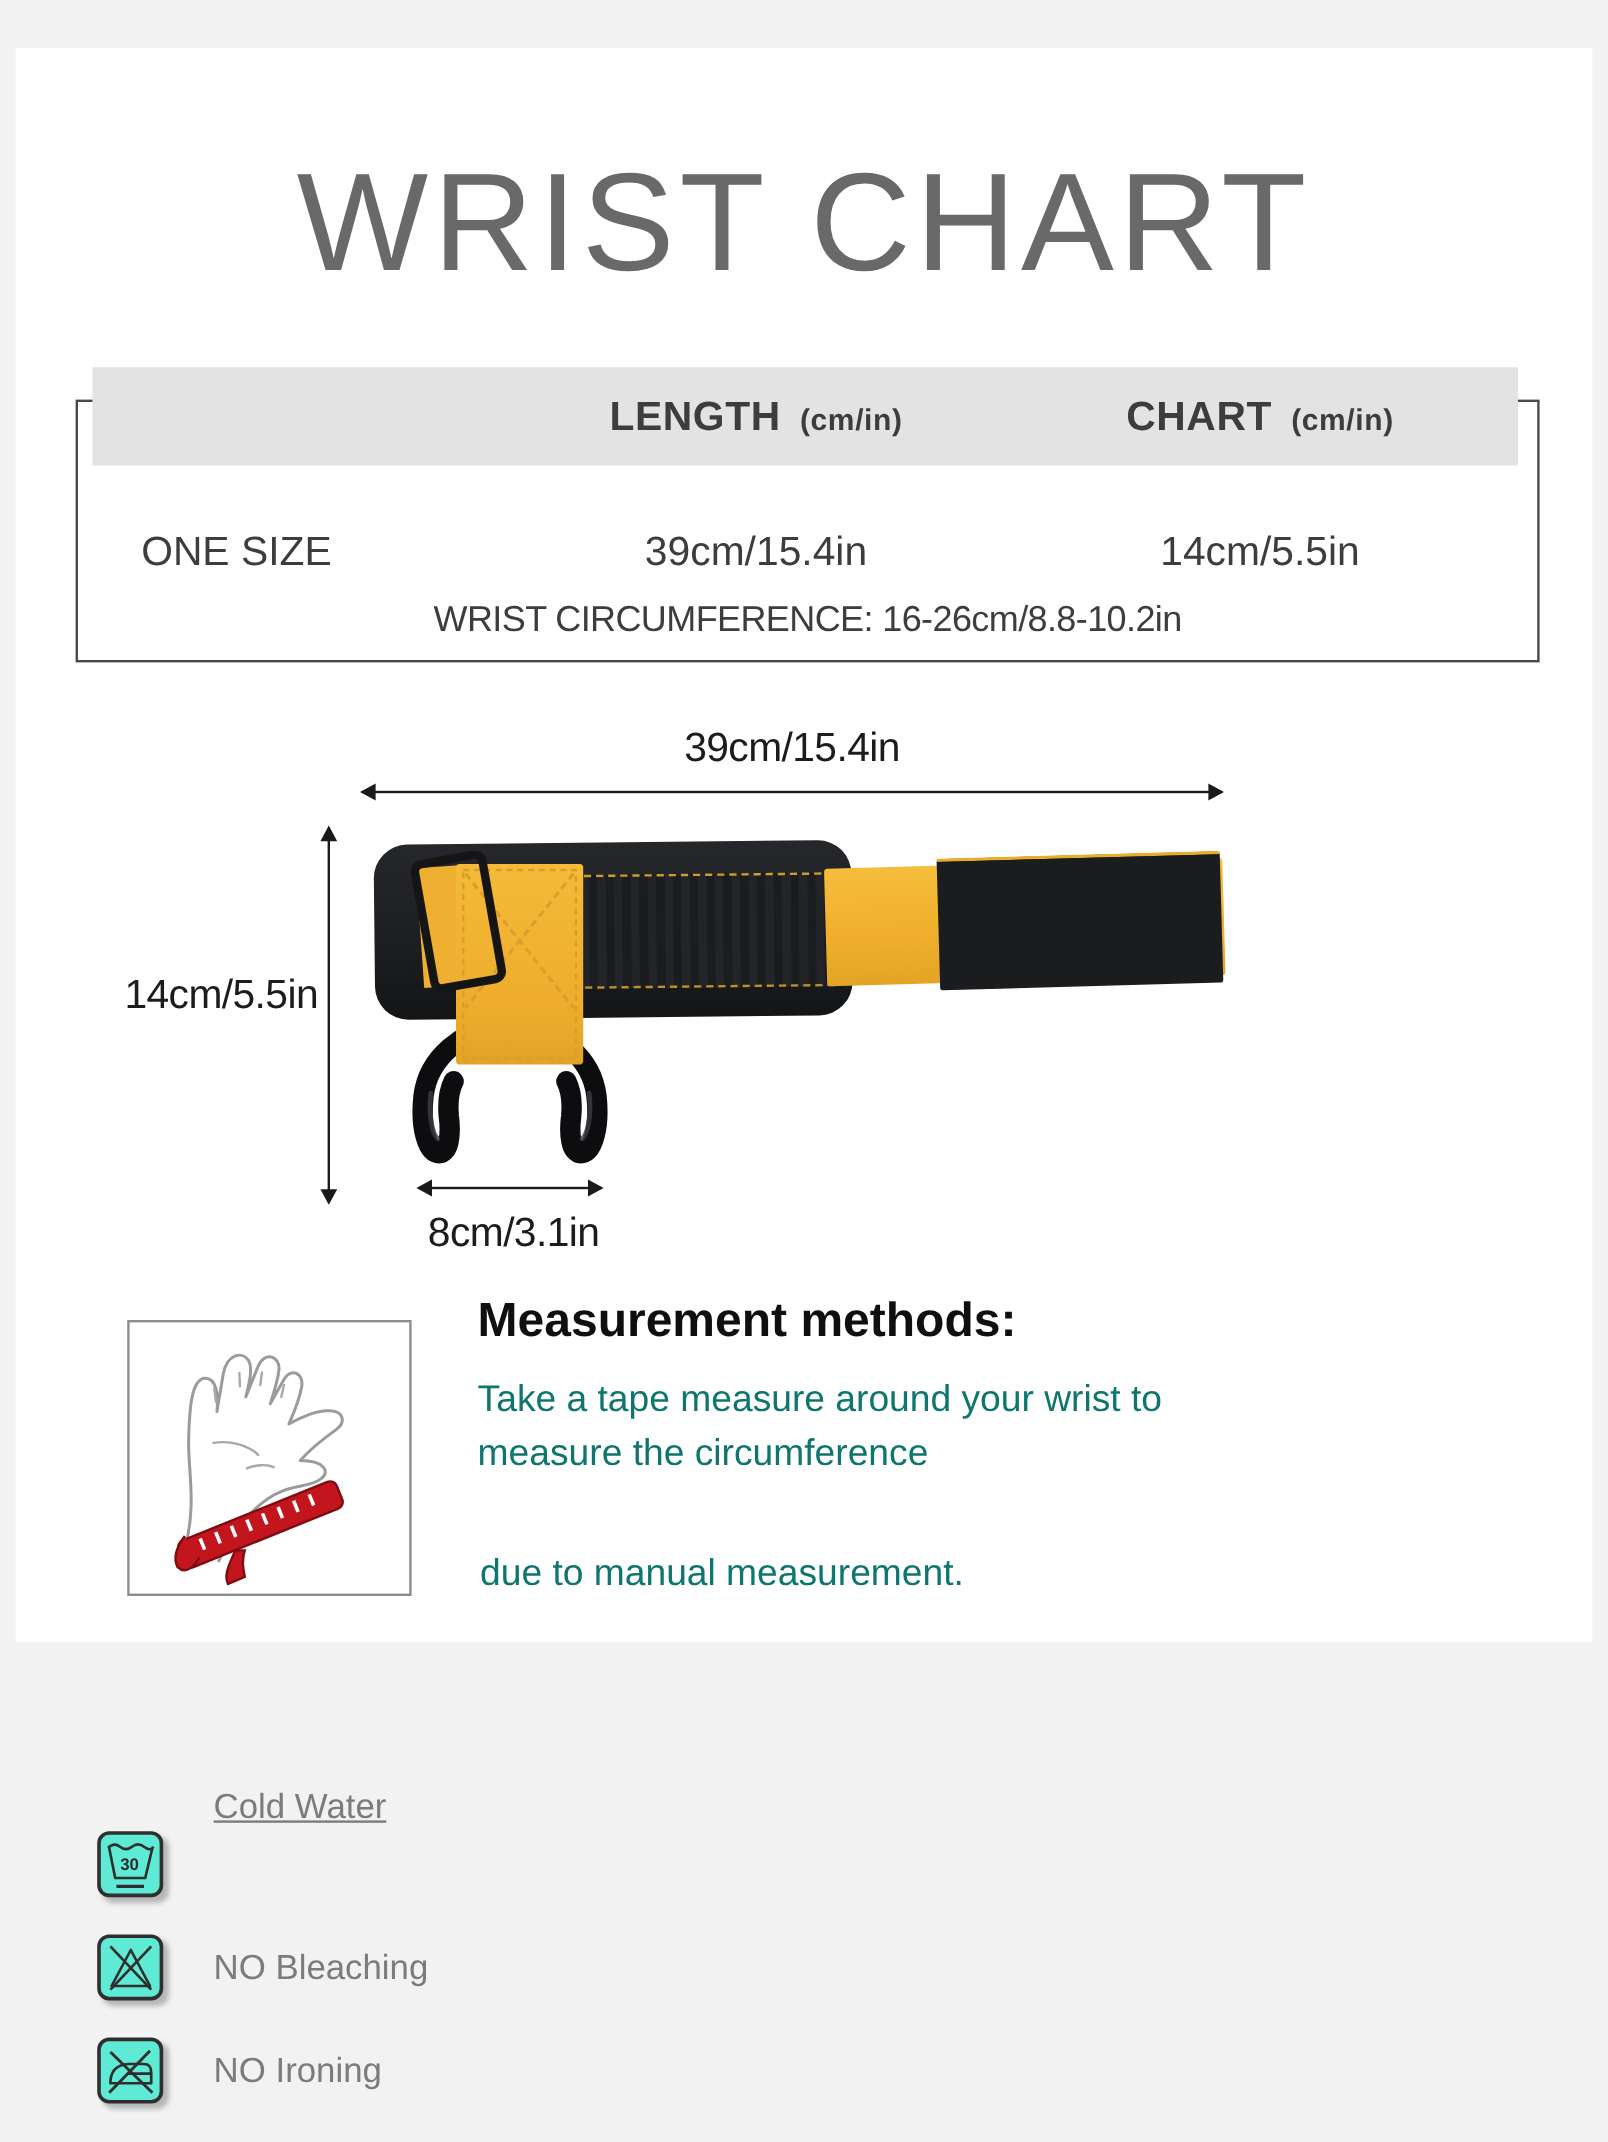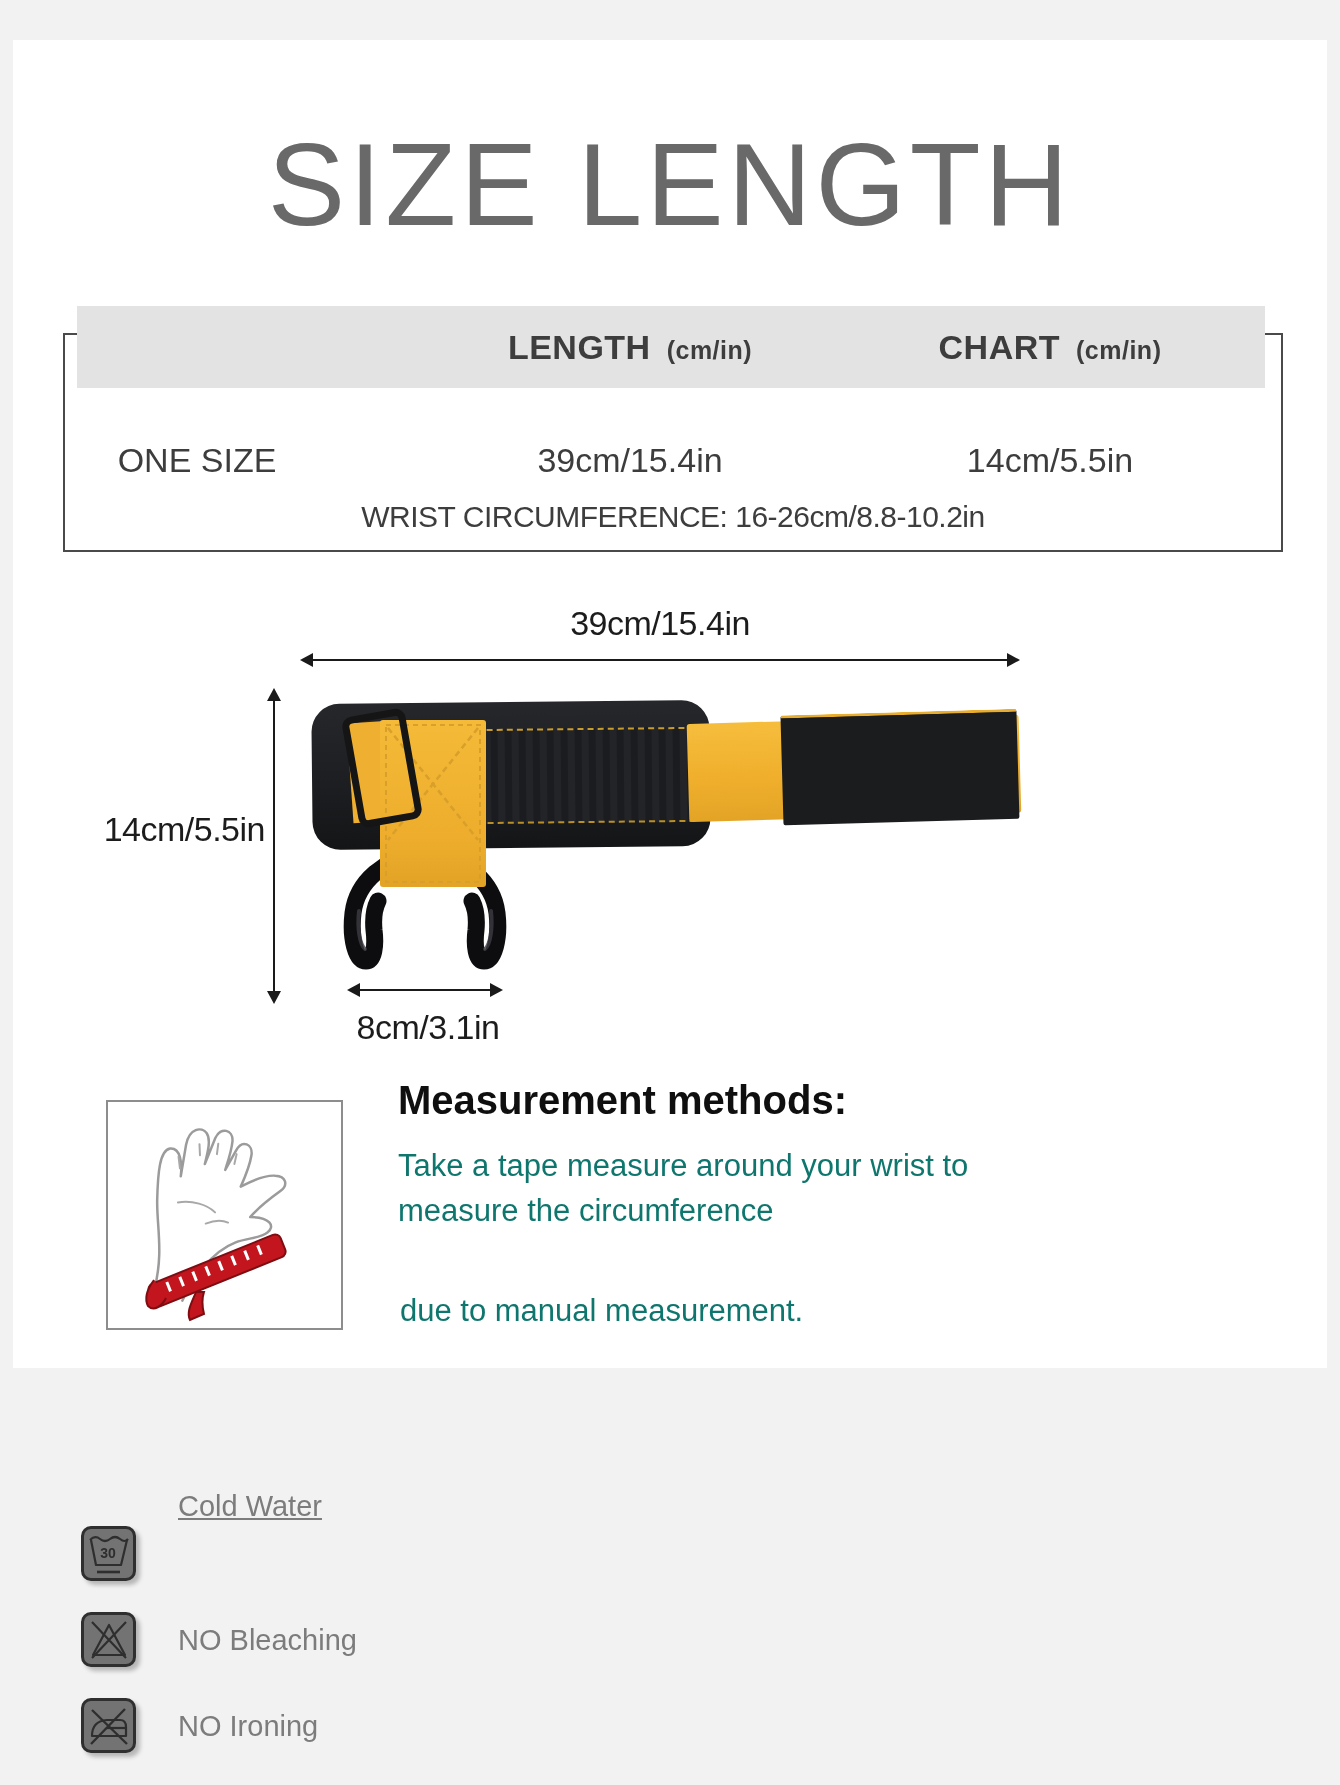--- a/index.html
+++ b/index.html
@@ -76,34 +76,34 @@
   .mm-head { position:absolute; left:398px; top:1078px; font-size:40px; font-weight:700; color:#0f0f0f; }
   .mm-line { position:absolute; font-size:31px; color:#0f766e; }
   .mm-l1 { left:398px; top:1148px; }
   .mm-l2 { left:398px; top:1193px; }
   .mm-n1 { left:404px; top:1250px; }
   .mm-n2 { left:400px; top:1293px; }
 
   
   .care-head { position:absolute; left:76px; top:1468px; font-size:38px; color:#4a4a4a; }
   .care-head .b { font-weight:700; color:#393939; }
-  .care-icon { position:absolute; left:81px; width:55px; height:55px; background:#737373;
+  .care-icon { position:absolute; left:81px; width:55px; height:55px; background:#5eead4;
                border:3px solid #2f2f2f; border-radius:10px; box-shadow:4px 4px 4px rgba(0,0,0,0.25);
                display:flex; align-items:center; justify-content:center; }
   .ci-1 { top:1526px; } .ci-2 { top:1612px; } .ci-3 { top:1698px; }
   .care-label { position:absolute; left:178px; font-size:29px; color:#7c7c7c; }
   .cl-1 { top:1490px;text-decoration:underline; } .cl-2 { top:1624px; } .cl-3 { top:1710px; }
 </style>
 </head>
 <body>
 
 <div class="page">
   <div class="card"></div>
 
-  <div class="title">SIZE LENGTH</div>
+  <div class="title">WRIST CHART</div>
 
   <div class="tbl-box"></div>
   <div class="tbl-headbar"></div>
 
   <div class="th th-length">
     <span>LENGTH</span>
       <span class="unit">(cm/in)</span>
   </div>
   <div class="th th-width">
     <span>CHART</span>

